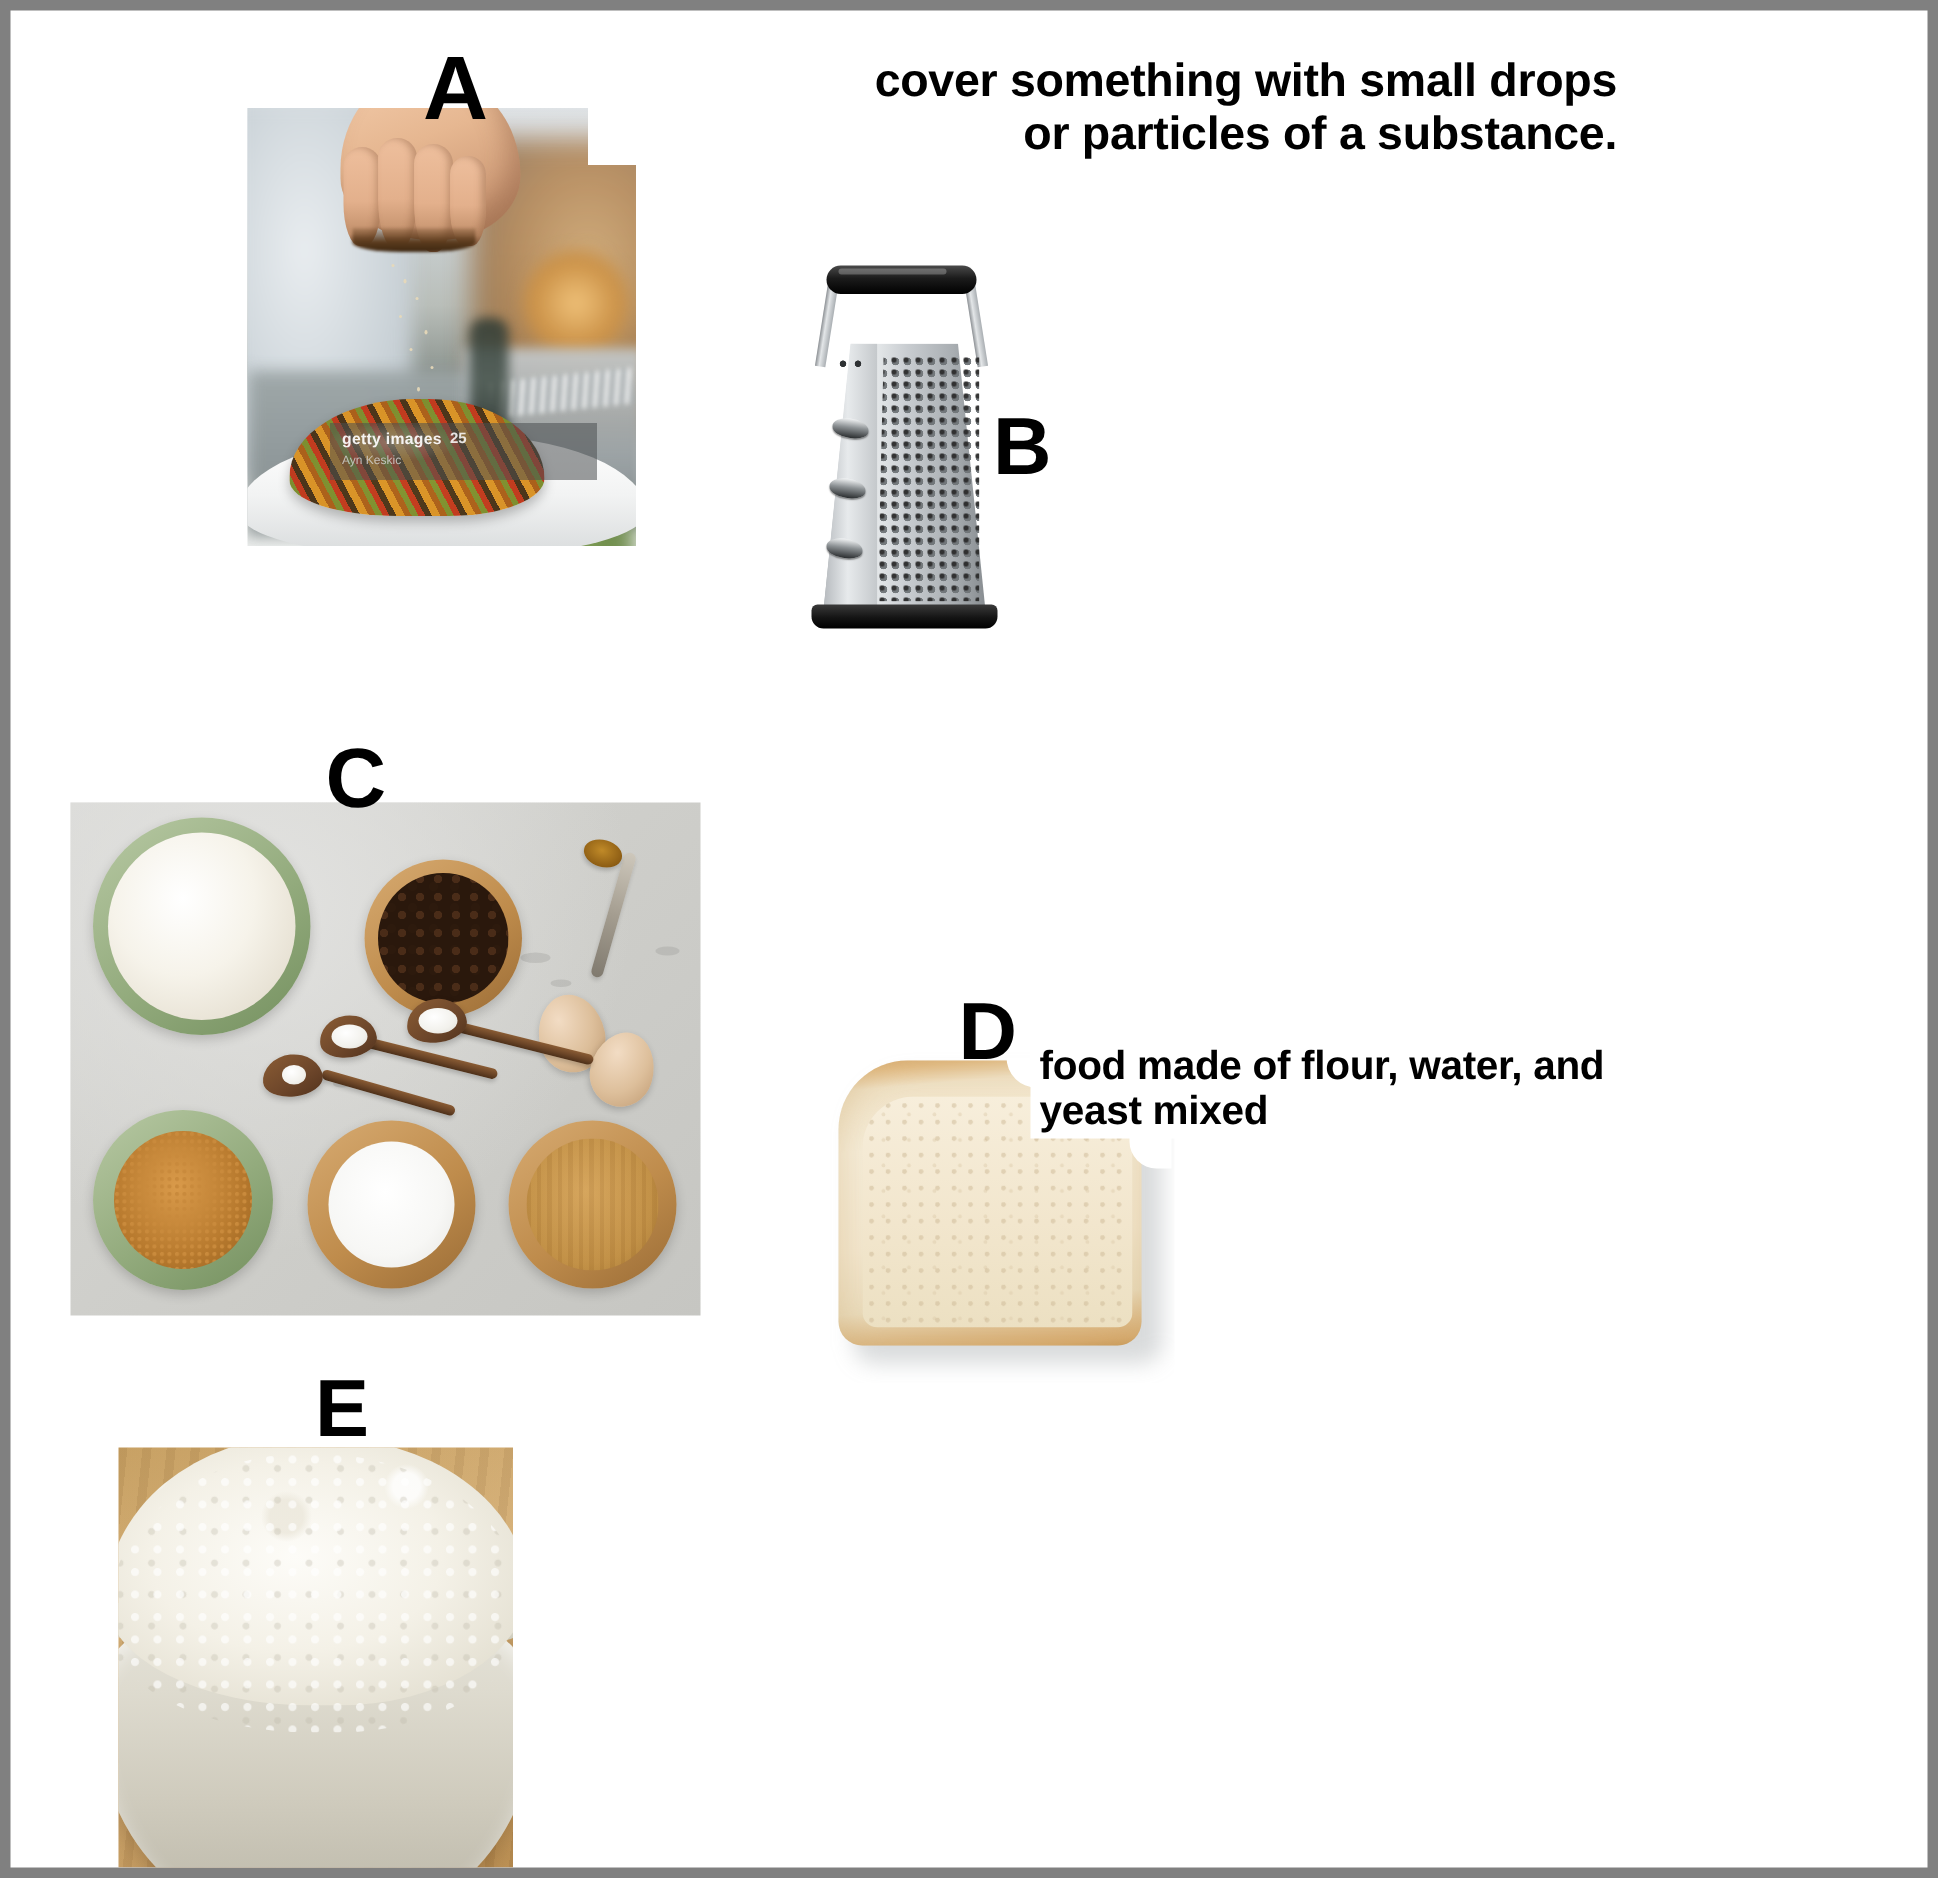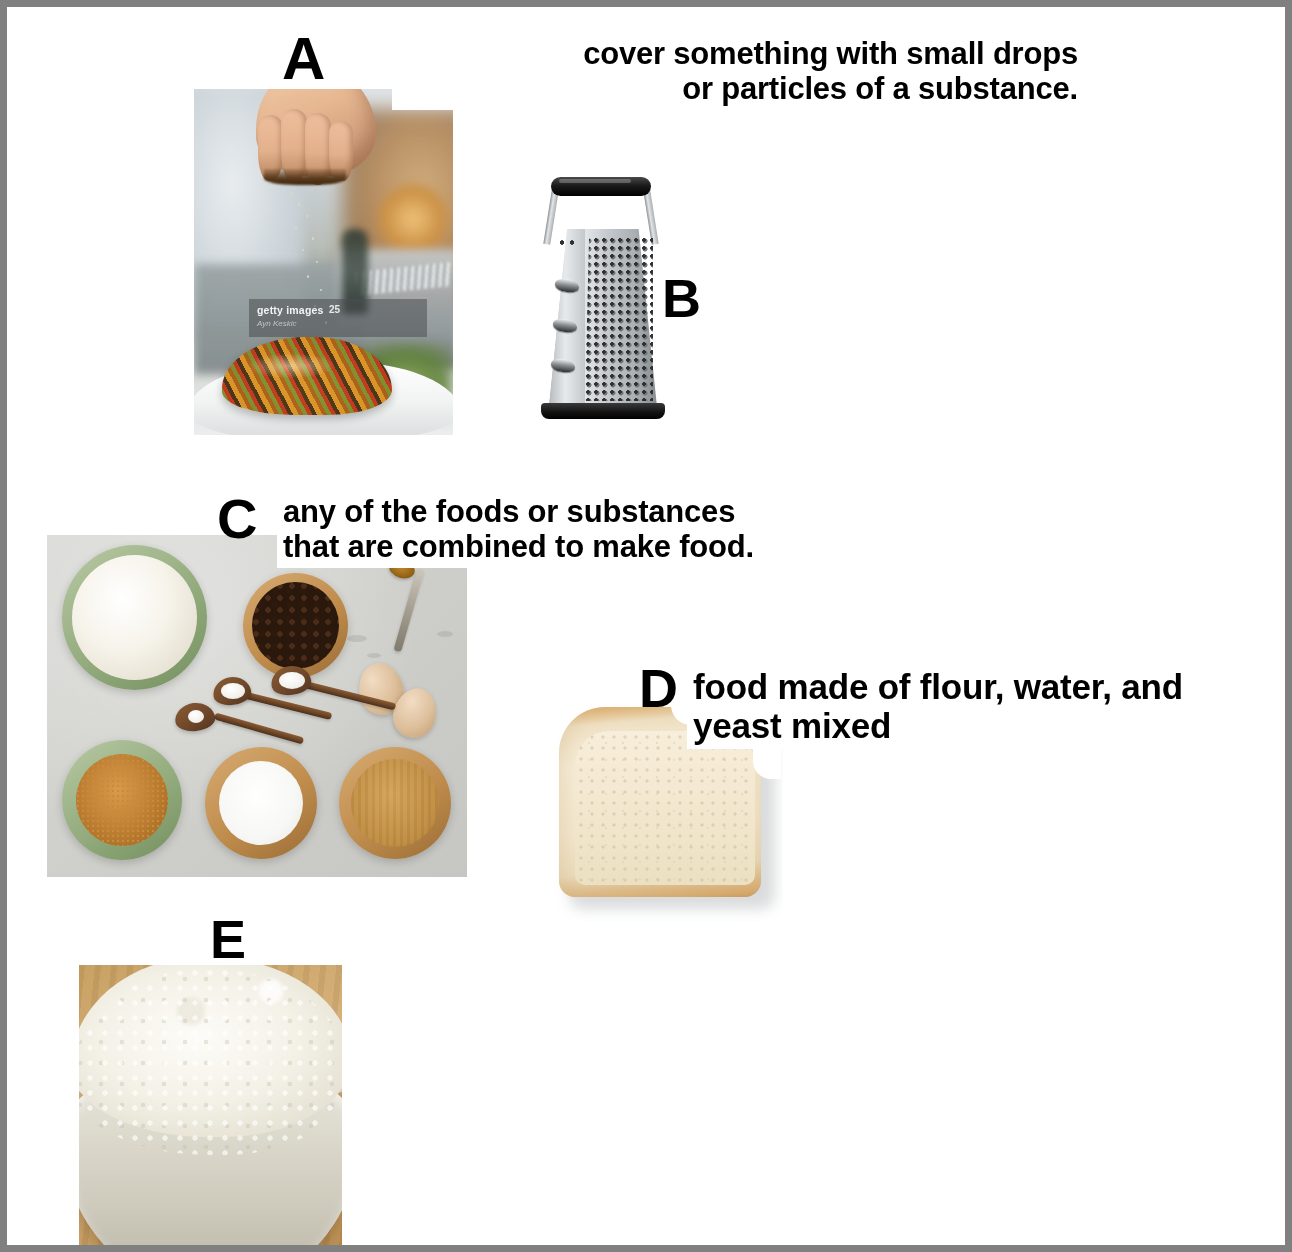--- a/index.html
+++ b/index.html
@@ -44,23 +44,22 @@
     color: #000000;
     background: #ffffff;
     line-height: 1.12;
     white-space: pre-line;
     z-index: 29;
     letter-spacing: -0.2px;
   }
 
   
   #photo-a {
-    left: 158px; top: 82px; width: 259px; height: 346px;
+    left: 158px; top: 65px; width: 259px; height: 292px;
     background: linear-gradient(180deg,#dfe3e6 0%, #cfd6da 22%, #b9beb9 45%, #8e9691 60%, #cfd2cf 74%, #eceeed 100%);
-    margin-left: 29px;
   }
   #photo-a .bg-blur-left {
     position: absolute; left: -10px; top: -5px; width: 120px; height: 250px;
     background: radial-gradient(ellipse at 40% 40%, #e9edf0 0%, #cbd3d8 60%, #b6bec4 100%);
     filter: blur(6px);
   }
   #photo-a .bg-blur-right {
     position: absolute; right: -20px; top: 20px; width: 130px; height: 200px;
     background: radial-gradient(ellipse at 60% 45%, #d8a766 0%, #b0783c 45%, #6d533a 100%);
     filter: blur(9px); opacity: .75;
@@ -155,21 +154,21 @@
     position: absolute; left: 8px; top: 5px;
     font-size: 10.5px; font-weight: bold; color: #ffffff; letter-spacing: .2px;
     opacity: .92;
   }
   #photo-a .wm-num {
     position: absolute; left: 80px; top: 5px;
     font-size: 10px; font-weight: bold; color: #ffffff; opacity: .85;
   }
   #photo-a .wm-credit {
     position: absolute; left: 8px; top: 20px;
-    font-size: 8px; color: #d8d8d8; opacity: .8; font-style: italic;
+    font-size: 8px; color: #d8d8d8; opacity: .8;
   }
 
   
   #photo-b {
     left: 512px; top: 160px; width: 164px; height: 258px;
     background: #ffffff;
   }
   #photo-b .handle {
     position: absolute; left: 32px; top: 10px; width: 100px; height: 19px;
     border-radius: 10px;
@@ -502,34 +501,32 @@
       <div class="bowl bowl-wood" id="c-wsugar">
         <div class="bowl-inner" id="c-wsugar-in"></div>
       </div>
 
       <div class="bowl bowl-wood" id="c-empty">
         <div class="bowl-inner" id="c-empty-in"></div>
       </div>
     </div>
 
     <div class="letter" id="letter-c" style="left:210px; top:484px; font-size:56px;">C</div>
-    <div class="definition" id="def-c" style="left:270px; top:484px; width:620px; font-size:31px; padding:4px 6px;">any of the foods or substances
-that are combined to make food.</div>
 
     <div class="photo" id="photo-d">
       <div class="bread-shadow"></div>
       <div class="bread">
         <div class="bread-crumb"></div>
       </div>
       <div class="bread-dip"></div>
       <div class="bread-notch"></div>
     </div>
 
     <div class="letter" id="letter-d" style="left:632px; top:654px; font-size:54px;">D</div>
-    <div class="definition" id="def-d" style="left:680px; top:656px; width:580px; font-size:35px; padding:4px 6px;">food made of flour, water, and
+    <div class="definition" id="def-d" style="left:680px; top:684px; width:580px; font-size:27px; padding:4px 6px;">food made of flour, water, and
     yeast mixed</div>
 
     <div class="photo" id="photo-e">
       <div class="wood-grain"></div>
       <div class="glassbowl"></div>
       <div class="glass-rim"></div>
       <div class="flour-mound"></div>
       <div class="flour-tex"></div>
     </div>
 

